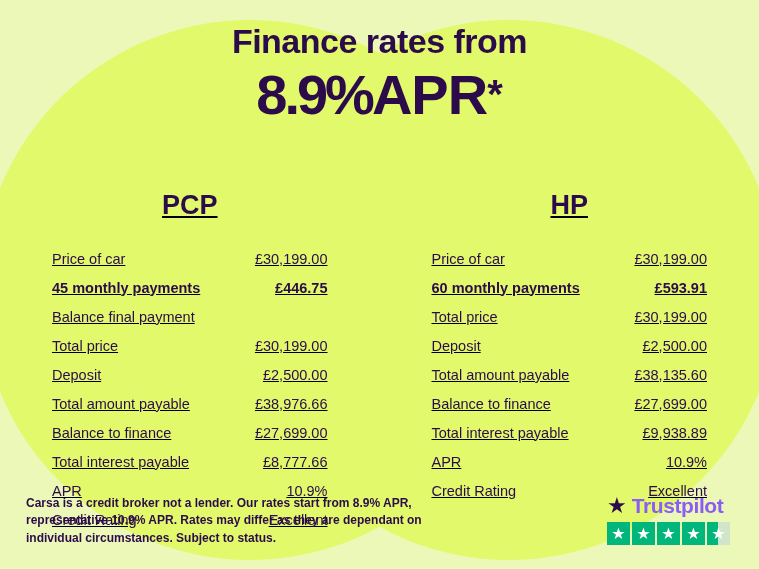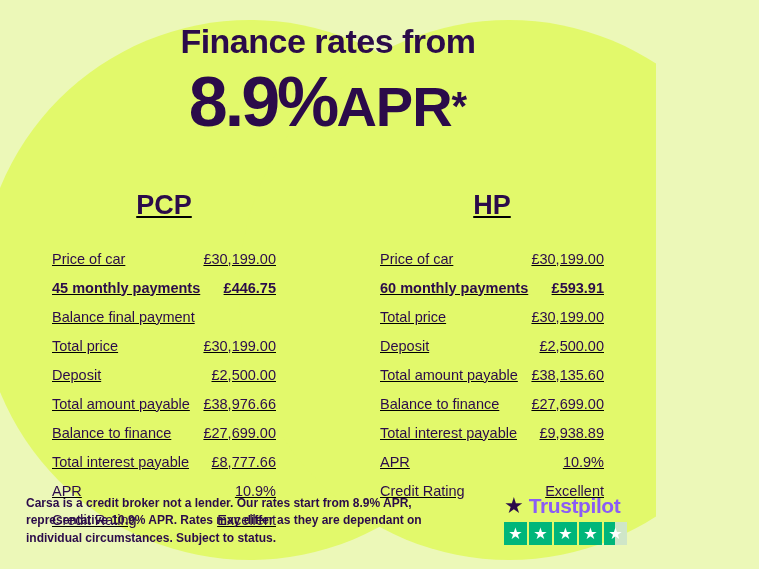--- a/index.html
+++ b/index.html
@@ -9,21 +9,21 @@
     overflow: hidden;
   }
   body {
     font-family: "Liberation Sans", sans-serif;
     background: #ecf8b8;
     position: relative;
   }
   .stage {
     position: absolute;
     inset: 0;
-    width: 656px;
+    width: 759px;
     height: 569px;
     overflow: hidden;
     padding-left: 37px;
   }
   
   .circle {
     position: absolute;
     border-radius: 50%;
     background: #e2f96b;
   }
@@ -58,21 +58,21 @@
   .apr-line {
     position: absolute;
     top: 62px;
     left: 0;
     width: 100%;
     text-align: center;
     color: #2b0b4a;
     white-space: nowrap;
   }
   .apr-big {
-    font-size: 70px;
+    font-size: 56px;
     font-weight: bold;
     letter-spacing: -3px;
     vertical-align: baseline;
   }
   .apr-word {
     font-size: 56px;
     font-weight: bold;
     letter-spacing: -1px;
     vertical-align: baseline;
   }

